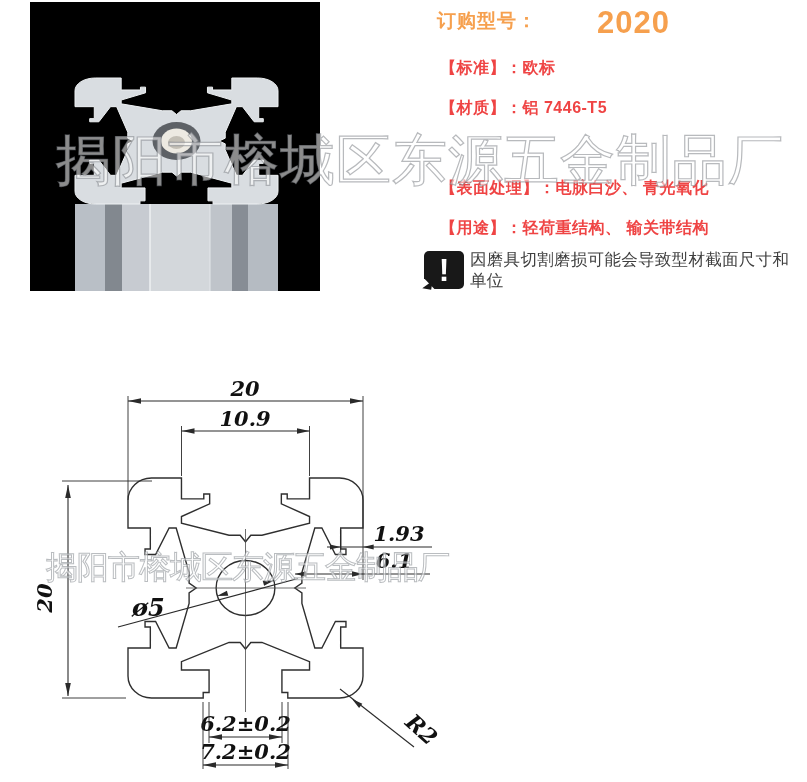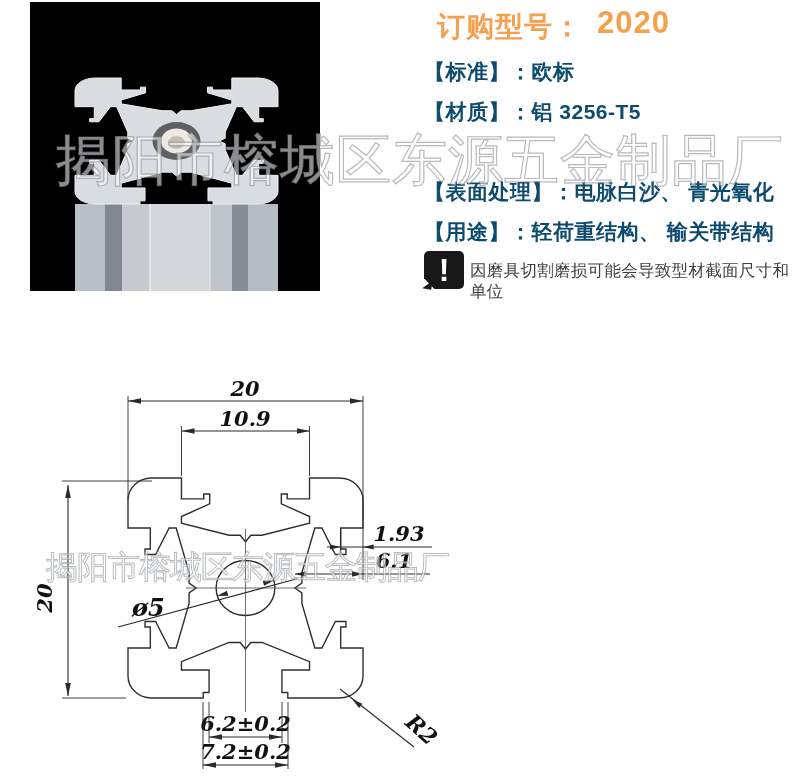--- a/index.html
+++ b/index.html
@@ -8,42 +8,42 @@
     width:807px;height:782px;
     background:#ffffff;
     font-family:"Liberation Sans","DejaVu Sans",sans-serif;
     overflow:hidden;
   }
   
   .photo-wrap{position:absolute;left:0;top:0;width:330px;height:295px;}
   
   .spec-panel{position:absolute;left:420px;top:0;width:387px;height:300px;}
   .title-row{position:absolute;left:17px;top:8px;white-space:nowrap;}
-  .title-label{font-size:28px;font-weight:bold;letter-spacing:1px;}
+  .title-label{font-size:19px;font-weight:bold;letter-spacing:1px;}
   .title-value{position:absolute;left:160px;top:-3px;font-size:31px;font-weight:bold;letter-spacing:1px;text-align:center;}
-  .spec-row{position:absolute;left:4px;white-space:nowrap;font-size:21px;font-weight:600;color:#0c4a6e;}
+  .spec-row{position:absolute;left:20px;white-space:nowrap;font-size:16px;font-weight:600;color:#ef4444;}
   .spec-row .lbl,.spec-row .val{letter-spacing:0.5px;}
   .warn-row{position:absolute;left:4px;top:249px;width:380px;}
   .warn-icon{
     position:absolute;left:0;top:2px;width:40px;height:38px;background:#181818;
     border-radius:5px;
     clip-path:polygon(0 0,100% 0,100% 100%,26% 100%,0 72%);
   }
   .warn-icon .bang{
     position:absolute;left:0;right:0;top:0;bottom:2px;color:#fff;
     font-size:32px;font-weight:bold;text-align:center;line-height:38px;
   }
   .warn-corner{
     position:absolute;left:-1px;top:31px;width:0;height:0;
     border-left:9px solid transparent;border-top:9px solid #181818;
     transform:rotate(100deg);
   }
   .warn-text{
-    position:absolute;left:46px;top:12px;width:334px;
-    font-size:16.5px;line-height:21px;color:#404040;font-weight:500;letter-spacing:0.3px;font-family:Liberation Mono, monospace;
+    position:absolute;left:46px;top:0;width:334px;
+    font-size:16.5px;line-height:21px;color:#404040;font-weight:500;letter-spacing:0.3px;
   }
   .warn-text .l2{opacity:0.75;}
   
   .wm{
     position:absolute;white-space:nowrap;pointer-events:none;
     color:rgba(255,255,255,0.55);
     -webkit-text-stroke:1.2px rgba(125,130,135,0.55);
     font-weight:400;z-index:5;
   }
   .wm1{left:56px;top:124px;font-size:55px;letter-spacing:1px;}
@@ -91,21 +91,21 @@
 
   <div class="spec-panel">
     <div class="title-row">
       <span class="title-label" style="color:#F6A04E">订购型号：</span>
       <span class="title-value" style="color:#F6A04E">2020</span>
     </div>
     <div class="spec-row" style="top:58px">
       <span class="lbl">【标准】：</span><span class="val">欧标</span>
     </div>
     <div class="spec-row" style="top:98px">
-      <span class="lbl">【材质】：</span><span class="val">铝 3256-T5</span>
+      <span class="lbl">【材质】：</span><span class="val">铝 7446-T5</span>
     </div>
     <div class="spec-row" style="top:178px">
       <span class="lbl">【表面处理】：</span><span class="val">电脉白沙、 青光氧化</span>
     </div>
     <div class="spec-row" style="top:218px">
       <span class="lbl">【用途】：</span><span class="val">轻荷重结构、 输关带结构</span>
     </div>
     <div class="warn-row">
       <div class="warn-icon">
         <div class="bang">!</div>

